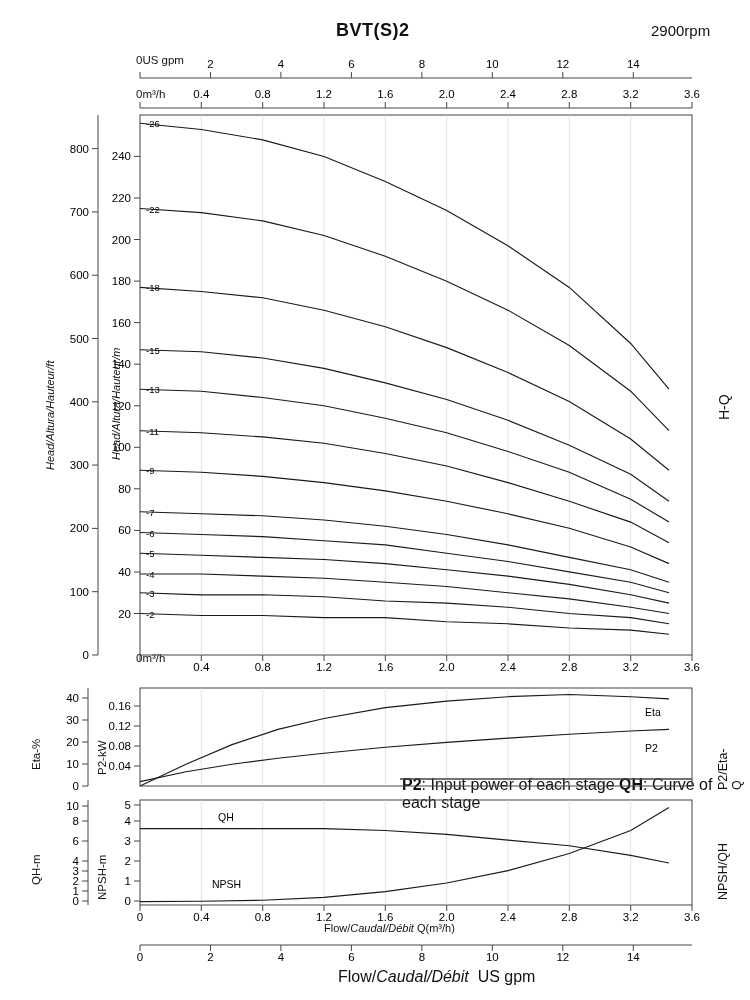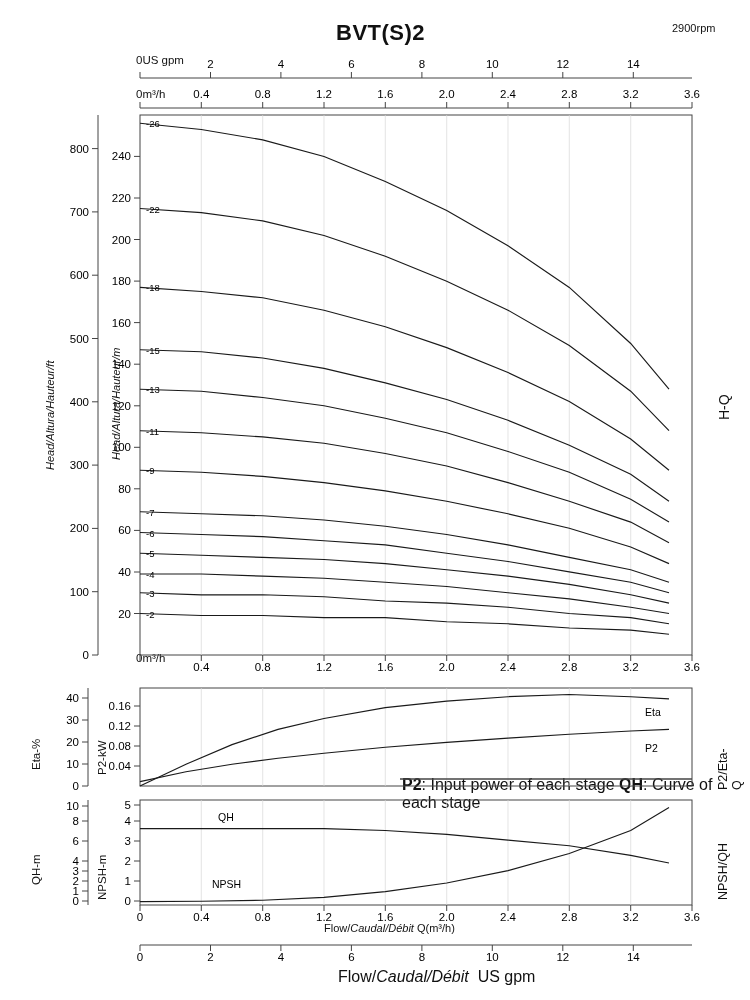--- a/index.html
+++ b/index.html
@@ -1,20 +1,20 @@
 <!DOCTYPE html>
 <html><head>
 <meta charset="utf-8">
 <style>
   html,body{margin:0;padding:0;}
   body{width:750px;height:1000px;background:#ffffff;font-family:"Liberation Sans",sans-serif;color:#111;position:relative;overflow:hidden;}
   #root{position:absolute;left:0;top:0;width:750px;height:1000px;}
   .abs{position:absolute;}
-  .ttl{font-weight:bold;font-size:22px;letter-spacing:.5px;}
-  .rpm{font-size:11px;margin-left:21px;}
+  .ttl{font-weight:bold;font-size:18px;letter-spacing:.5px;}
+  .rpm{font-size:15px;}
   .tick{font-size:11.5px;}
   .axlabel{font-size:11px;font-style:italic;}
   .rot{transform-origin:0 0;}
   svg{display:block;}
   .curve{fill:none;stroke:#1a1a1a;stroke-width:1.15;}
   .frame{fill:none;stroke:#444;stroke-width:1;}
   .gridv{stroke:#d9d9d9;stroke-width:.7;}
   .axisline{stroke:#444;stroke-width:1;}
   .tickmark{stroke:#444;stroke-width:1;}
   .lbl{font-size:9.5px;}

